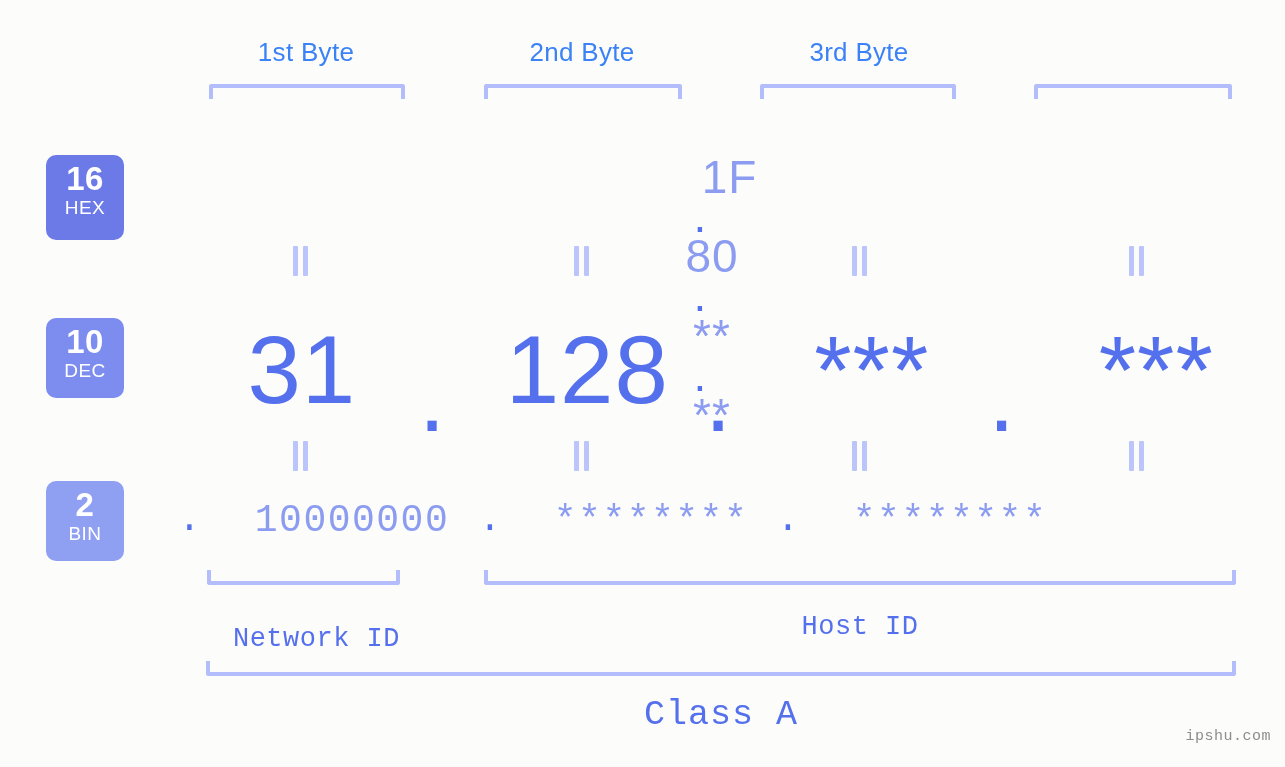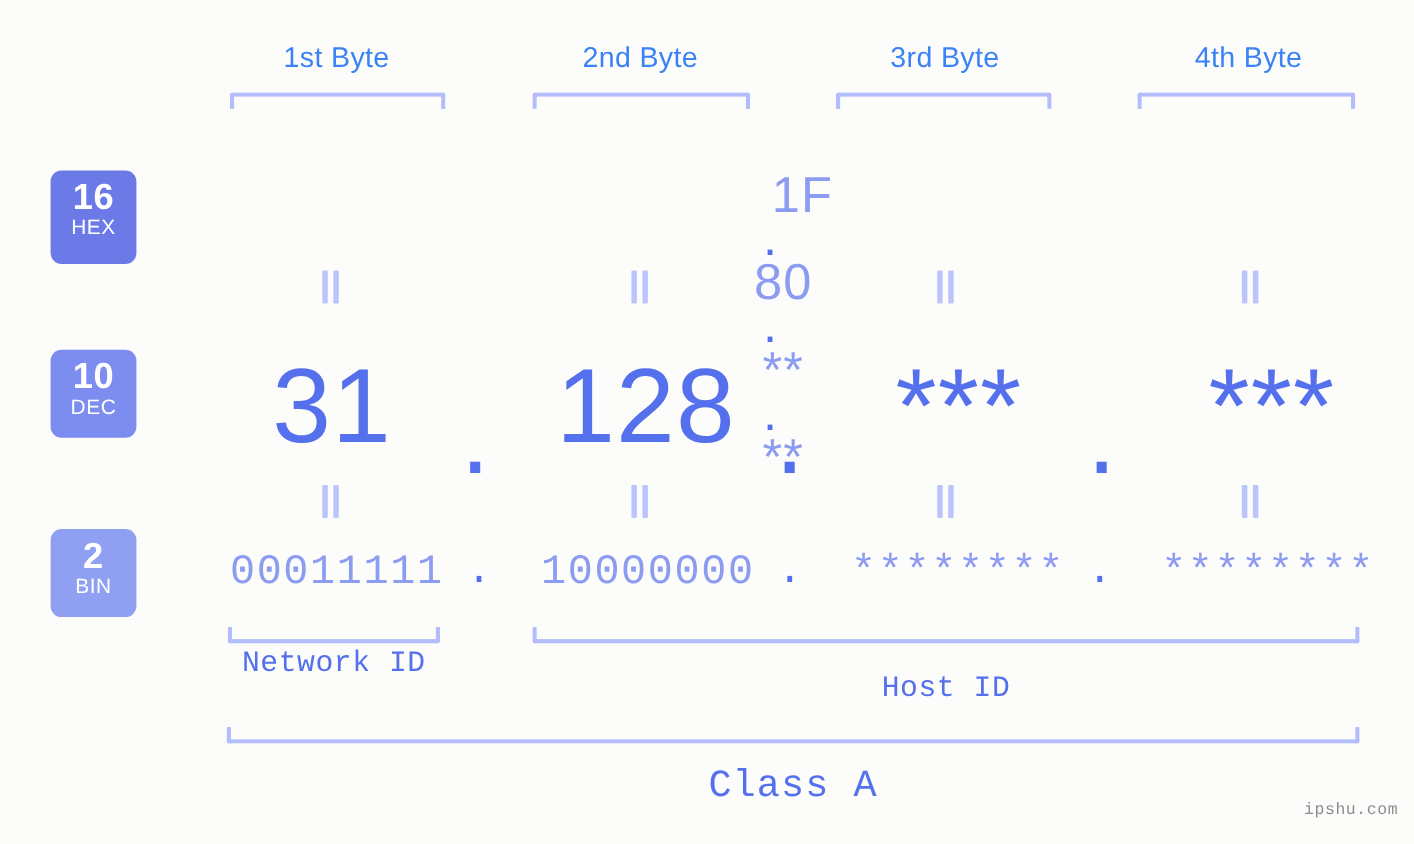--- a/index.html
+++ b/index.html
@@ -185,21 +185,20 @@
   }
 </style>
 </head>
 <body>
 
 <div id="stage">
 
   <div class="byte-header" style="left:200px;width:212px;">1st Byte</div>
   <div class="byte-header" style="left:477px;width:210px;">2nd Byte</div>
   <div class="byte-header" style="left:757px;width:204px;">3rd Byte</div>
-  <div class="byte-header" style="left:1032px;width:206px;">4th Byte</div>
 
   <div class="bracket-down" style="left:209px;top:84px;width:196px;"></div>
   <div class="bracket-down" style="left:484px;top:84px;width:198px;"></div>
   <div class="bracket-down" style="left:760px;top:84px;width:196px;"></div>
   <div class="bracket-down" style="left:1034px;top:84px;width:198px;"></div>
 
   <div class="badge" id="badge-hex">
     <span class="num">16</span>
     <span class="lbl">HEX</span>
   </div>
@@ -260,33 +259,32 @@
   <div class="eqmark" style="left:849px;top:441px;">
       <i></i>
       <i></i>
     </div>
   <div class="eqmark" style="left:1126px;top:441px;">
       <i></i>
       <i></i>
     </div>
 
   <div class="row" id="row-bin">
-    <div class="cell" style="width:196px;margin-left:59px;">00011111</div>
     <div class="sep" style="width:79px;">.</div>
     <div class="cell" style="width:198px;">10000000</div>
     <div class="sep" style="width:78px;">.</div>
     <div class="cell" style="width:196px;">********</div>
     <div class="sep" style="width:78px;">.</div>
     <div class="cell" style="width:198px;">********</div>
   </div>
 
   <div class="bracket-up" style="left:207px;top:570px;width:193px;"></div>
   <div class="bracket-up" style="left:484px;top:570px;width:752px;"></div>
 
-  <div class="section-label" style="left:207px;top:589px;width:193px;">Network ID</div>
+  <div class="section-label" style="left:207px;top:624px;width:193px;text-align:right;">Network ID</div>
   <div class="section-label" style="left:484px;top:612px;width:752px;">Host ID</div>
 
   <div class="bracket-up" style="left:206px;top:661px;width:1030px;"></div>
   <div id="class-label" style="left:206px;top:695px;width:1030px;">Class A</div>
 
   <div id="watermark">ipshu.com</div>
 
 </div>
 
 </body></html>

